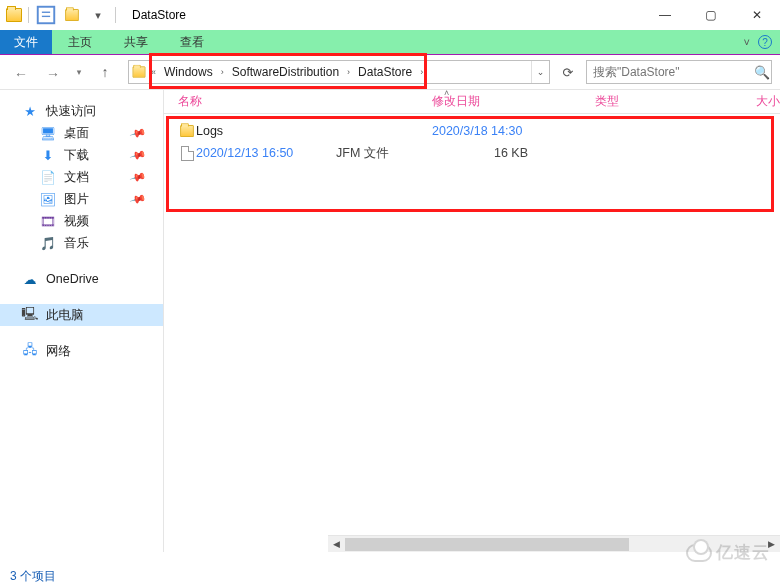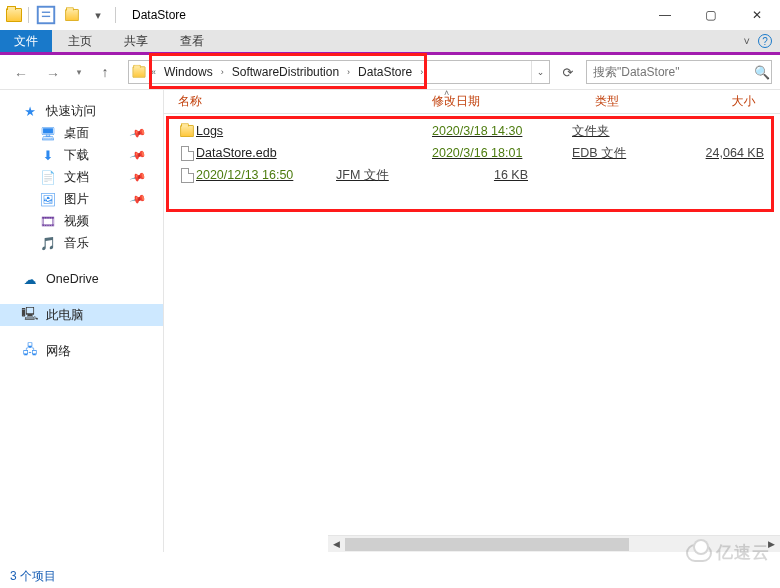--- a/index.html
+++ b/index.html
@@ -11,21 +11,21 @@
   .ico-folder { width: 16px; height: 14px; background: linear-gradient(#ffe79c,#ffc83d); border: 1px solid #d9a400; border-radius: 1px 1px 0 0; position: relative; }
   .ico-folder::before { content:""; position:absolute; top:-3px; left:0; width:7px; height:3px; background:#ffe79c; border:1px solid #d9a400; border-bottom:0; border-radius:1px 1px 0 0; }
   .tb-sep { width:1px; height:16px; background:#ccc; margin:0 4px; }
   .tb-qat { display:flex; align-items:center; gap:4px; }
   .qat-btn { width:22px; height:22px; display:flex; align-items:center; justify-content:center; color:#555; font-size:11px; }
   .tb-title { margin-left:10px; font-size:12px; color:#000; }
   .tb-spacer { flex:1; }
   .winbtn { width:46px; height:30px; display:flex; align-items:center; justify-content:center; font-size:12px; color:#333; }
 
   
-  .ribbon { height: 25px; display:flex; align-items:stretch; background:#e5e5e5; border-bottom:3px solid #a21caf; }
+  .ribbon { height: 25px; display:flex; align-items:stretch; background:#86efac; border-bottom:1px solid #a21caf; }
   .file-tab { background:#1979ca; color:#fff; font-size:12px; padding:0 14px; display:flex; align-items:center; }
   .rtab { font-size:12px; color:#333; padding:0 16px; display:flex; align-items:center; }
   .ribbon-spacer { flex:1; }
   .ribbon-right { display:flex; align-items:center; gap:8px; padding-right:8px; }
   .rr-btn { font-size:11px; color:#555; }
 
   
   .navrow { height:35px; display:flex; align-items:center; padding:0 8px; gap:6px; border-bottom:1px solid #e5e5e5; }
   .nav-btn { width:26px; height:26px; display:flex; align-items:center; justify-content:center; color:#777; font-size:14px; }
   .nav-up { color:#555; }
@@ -57,33 +57,33 @@
   .ic-doc { color:#2d89ef; }
   .ic-pic { color:#2d89ef; }
   .ic-vid { color:#663399; }
   .ic-mus { color:#1e90ff; }
   .ic-od { color:#0a64a4; }
   .ic-pc { color:#444; }
   .ic-net { color:#2d89ef; }
 
   
   .main { flex:1; position:relative; }
-  .colheaders { height:24px; display:flex; align-items:center; font-size:12px; color:#c2410c; border-bottom:1px solid #e5e5e5; padding-left:14px; }
+  .colheaders { height:24px; display:flex; align-items:center; font-size:12px; color:#ec4899; border-bottom:1px solid #e5e5e5; padding-left:14px; }
   .ch-name { width:254px; }
   .ch-date { width:140px; }
   .ch-type { width:112px;margin-left:23px; }
-  .ch-size { flex:1; text-align:center; }
+  .ch-size { flex:1; text-align:right; }
   .sort-ind { position:absolute; left:280px; top:-2px; font-size:9px; color:#777; }
 
   .file-area { position:relative; padding-top:6px; }
   .file-highlight { position:absolute; left:2px; right:6px; top:2px; height:96px; border:3px solid #ff1a1a; pointer-events:none; }
-  .frow { height:22px; display:flex; align-items:center; font-size:12.5px; color:#222; padding-left:14px;text-decoration:underline; }
+  .frow { height:22px; display:flex; align-items:center; font-size:12.5px; color:#222; padding-left:14px; }
   .frow .fic { width:18px; display:flex; align-items:center; justify-content:center; }
   .frow .fname { width:236px; }
-  .frow .fdate { width:140px; color:#4d7c0f; }
+  .frow .fdate { width:140px; color:#3b82f6; }
   .frow .ftype { width:112px; color:#444; }
   .frow .fsize { width:80px; text-align:right; color:#444; }
   .ic-file { width:13px; height:15px; border:1px solid #9a9a9a; position:relative; background:#fff; }
   .ic-file::before { content:""; position:absolute; right:-1px; top:-1px; width:5px; height:5px; background:#fff; border-left:1px solid #9a9a9a; border-bottom:1px solid #9a9a9a; }
 
   
   .hscroll { position:absolute; left:164px; right:0; bottom:0; height:17px; border-top:1px solid #e5e5e5; display:flex; align-items:center; background:#f0f0f0; }
   .hs-btn { width:17px; height:17px; display:flex; align-items:center; justify-content:center; font-size:9px; color:#555; }
   .hs-track { flex:1; height:17px; position:relative; }
   .hs-thumb { position:absolute; left:0; top:2px; width:68%; height:13px; background:#cfcfcf; }
@@ -236,31 +236,21 @@
 
     <div class="file-area">
       <div class="file-highlight"></div>
 
       <div class="frow">
         <span class="fic">
             <span class="ico-folder" style="transform:scale(0.85)"></span>
           </span>
         <span class="fname">Logs</span>
         <span class="fdate">2020/3/18 14:30</span>
-        <span class="ftype">文件夹</span>
         <span class="fsize"></span>
-      </div>
-      <div class="frow">
-        <span class="fic">
-            <span class="ic-file"></span>
-          </span>
-        <span class="fname">DataStore.edb</span>
-        <span class="fdate">2020/3/16 18:01</span>
-        <span class="ftype">EDB 文件</span>
-        <span class="fsize">24,064 KB</span>
       </div>
       <div class="frow">
         <span class="fic">
             <span class="ic-file"></span>
           </span>
         <span class="fdate">2020/12/13 16:50</span>
         <span class="ftype">JFM 文件</span>
         <span class="fsize">16 KB</span>
       </div>
     </div>

